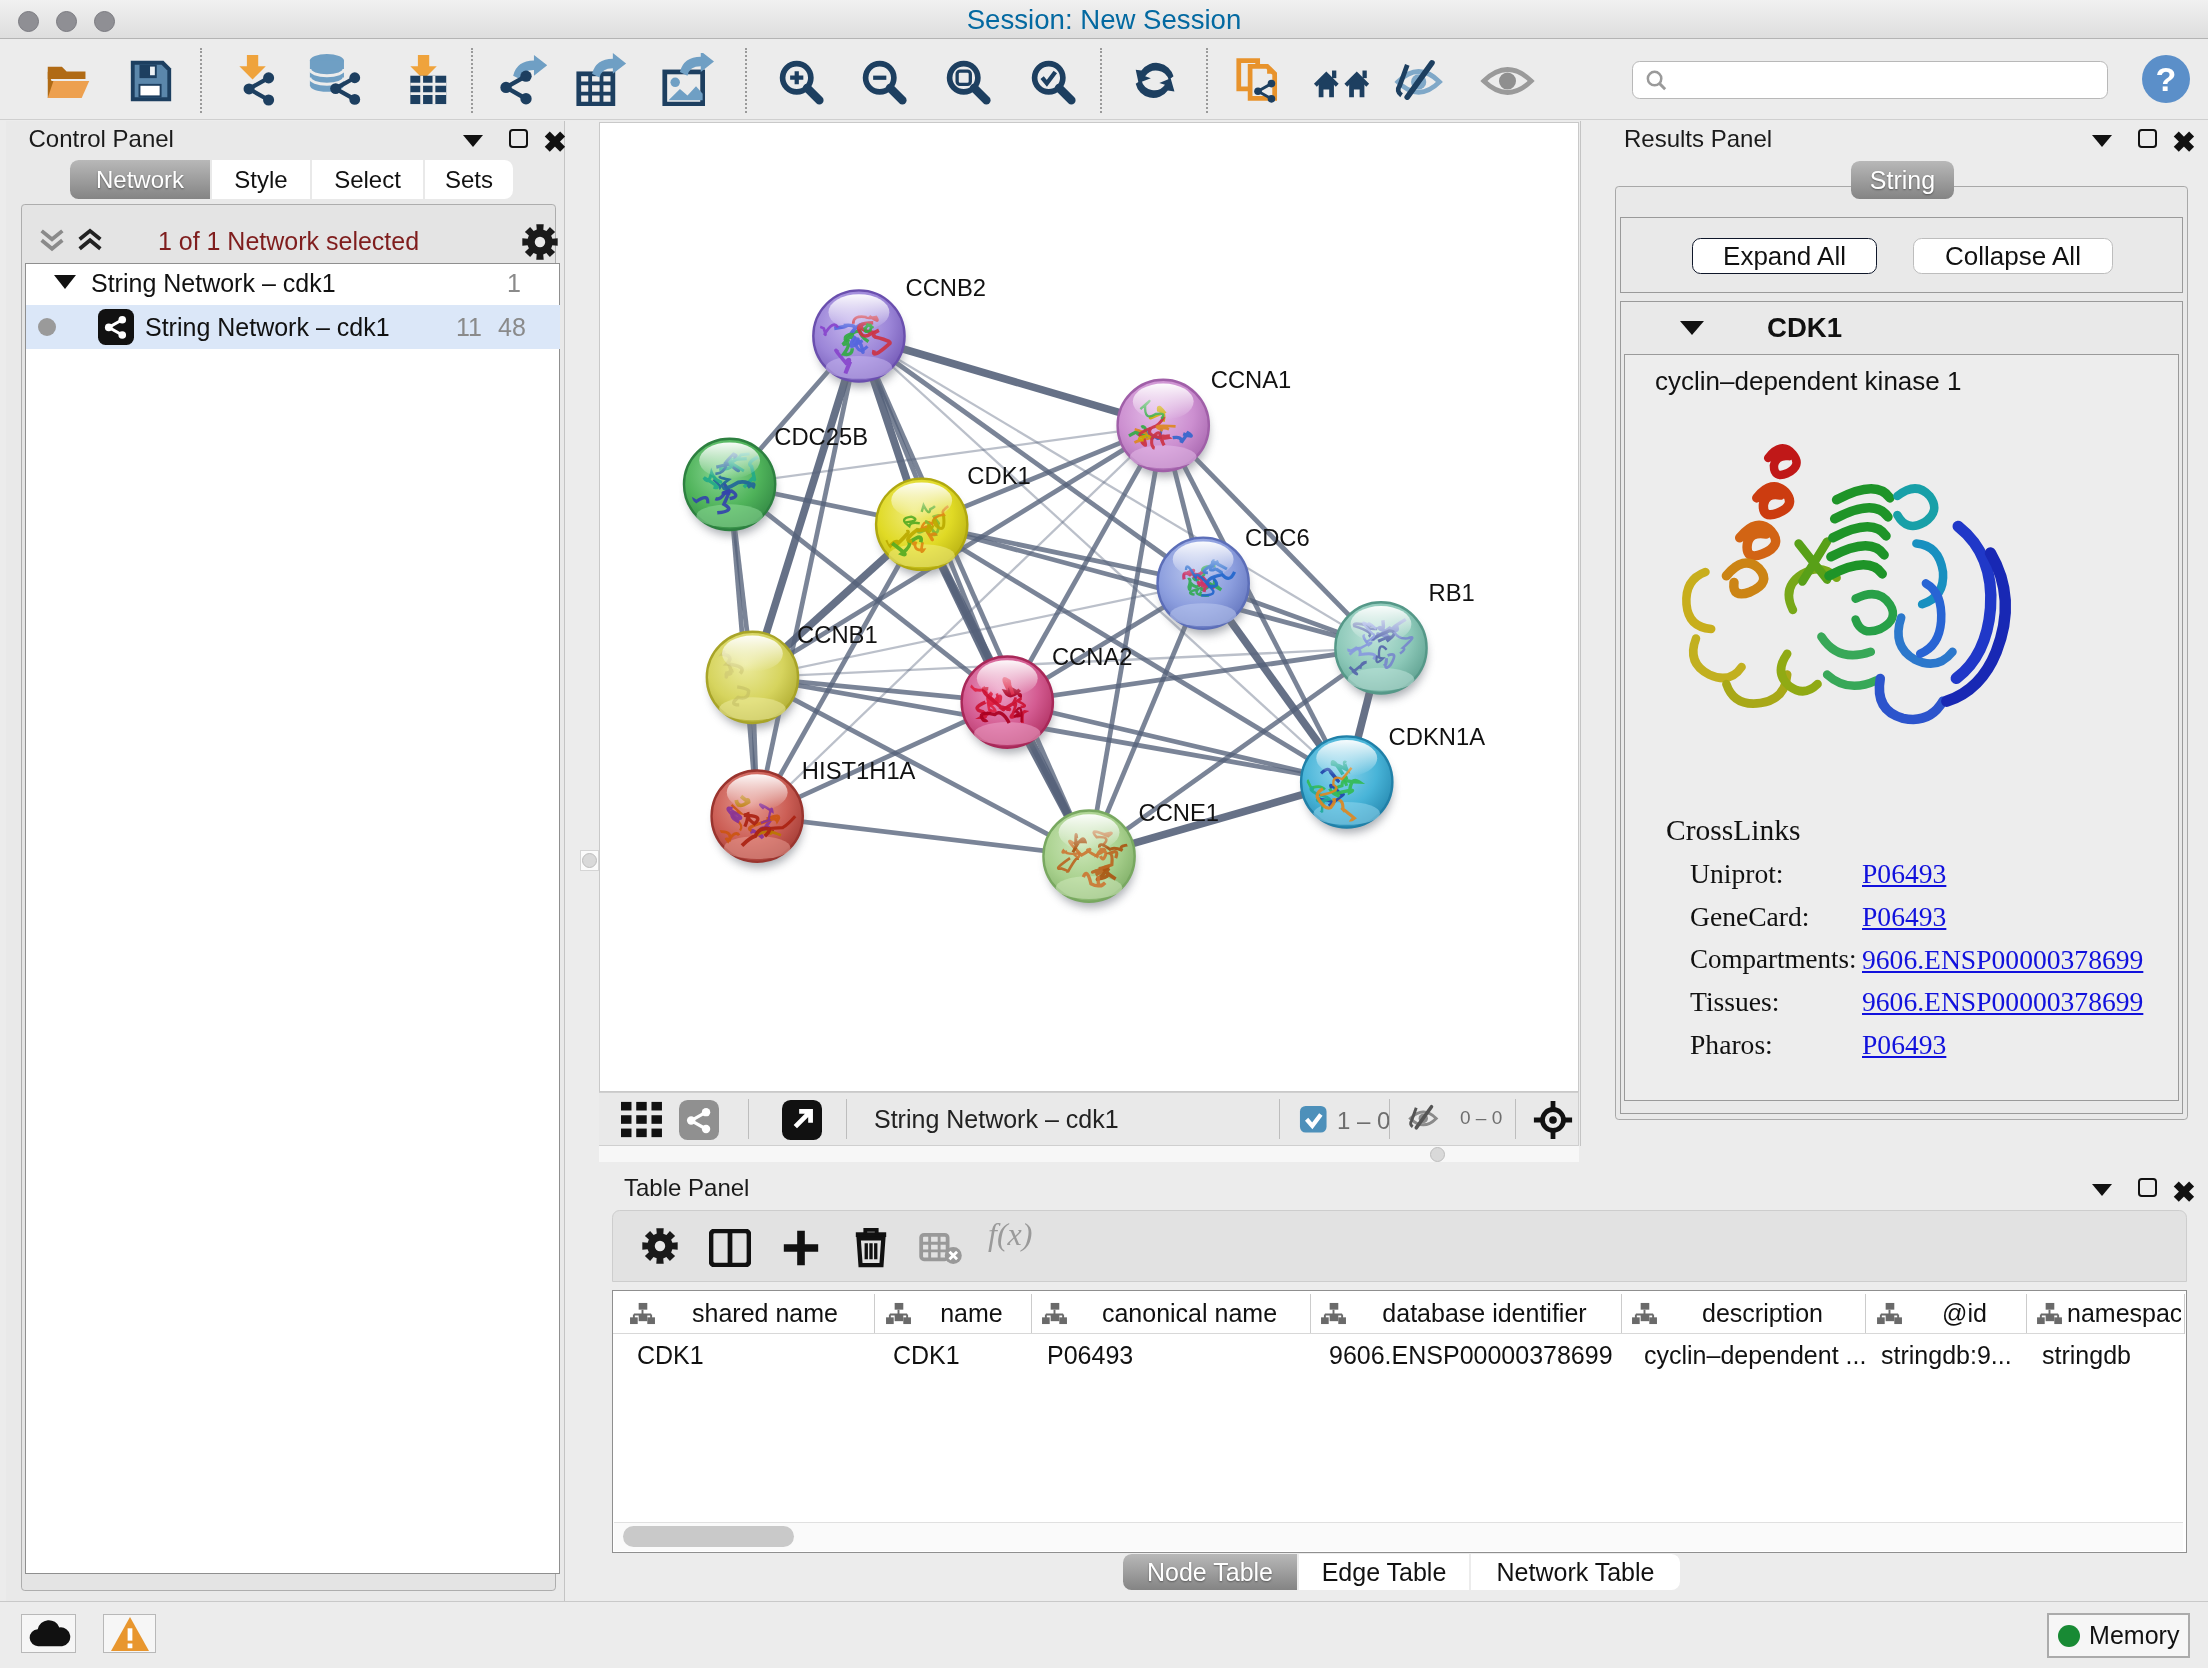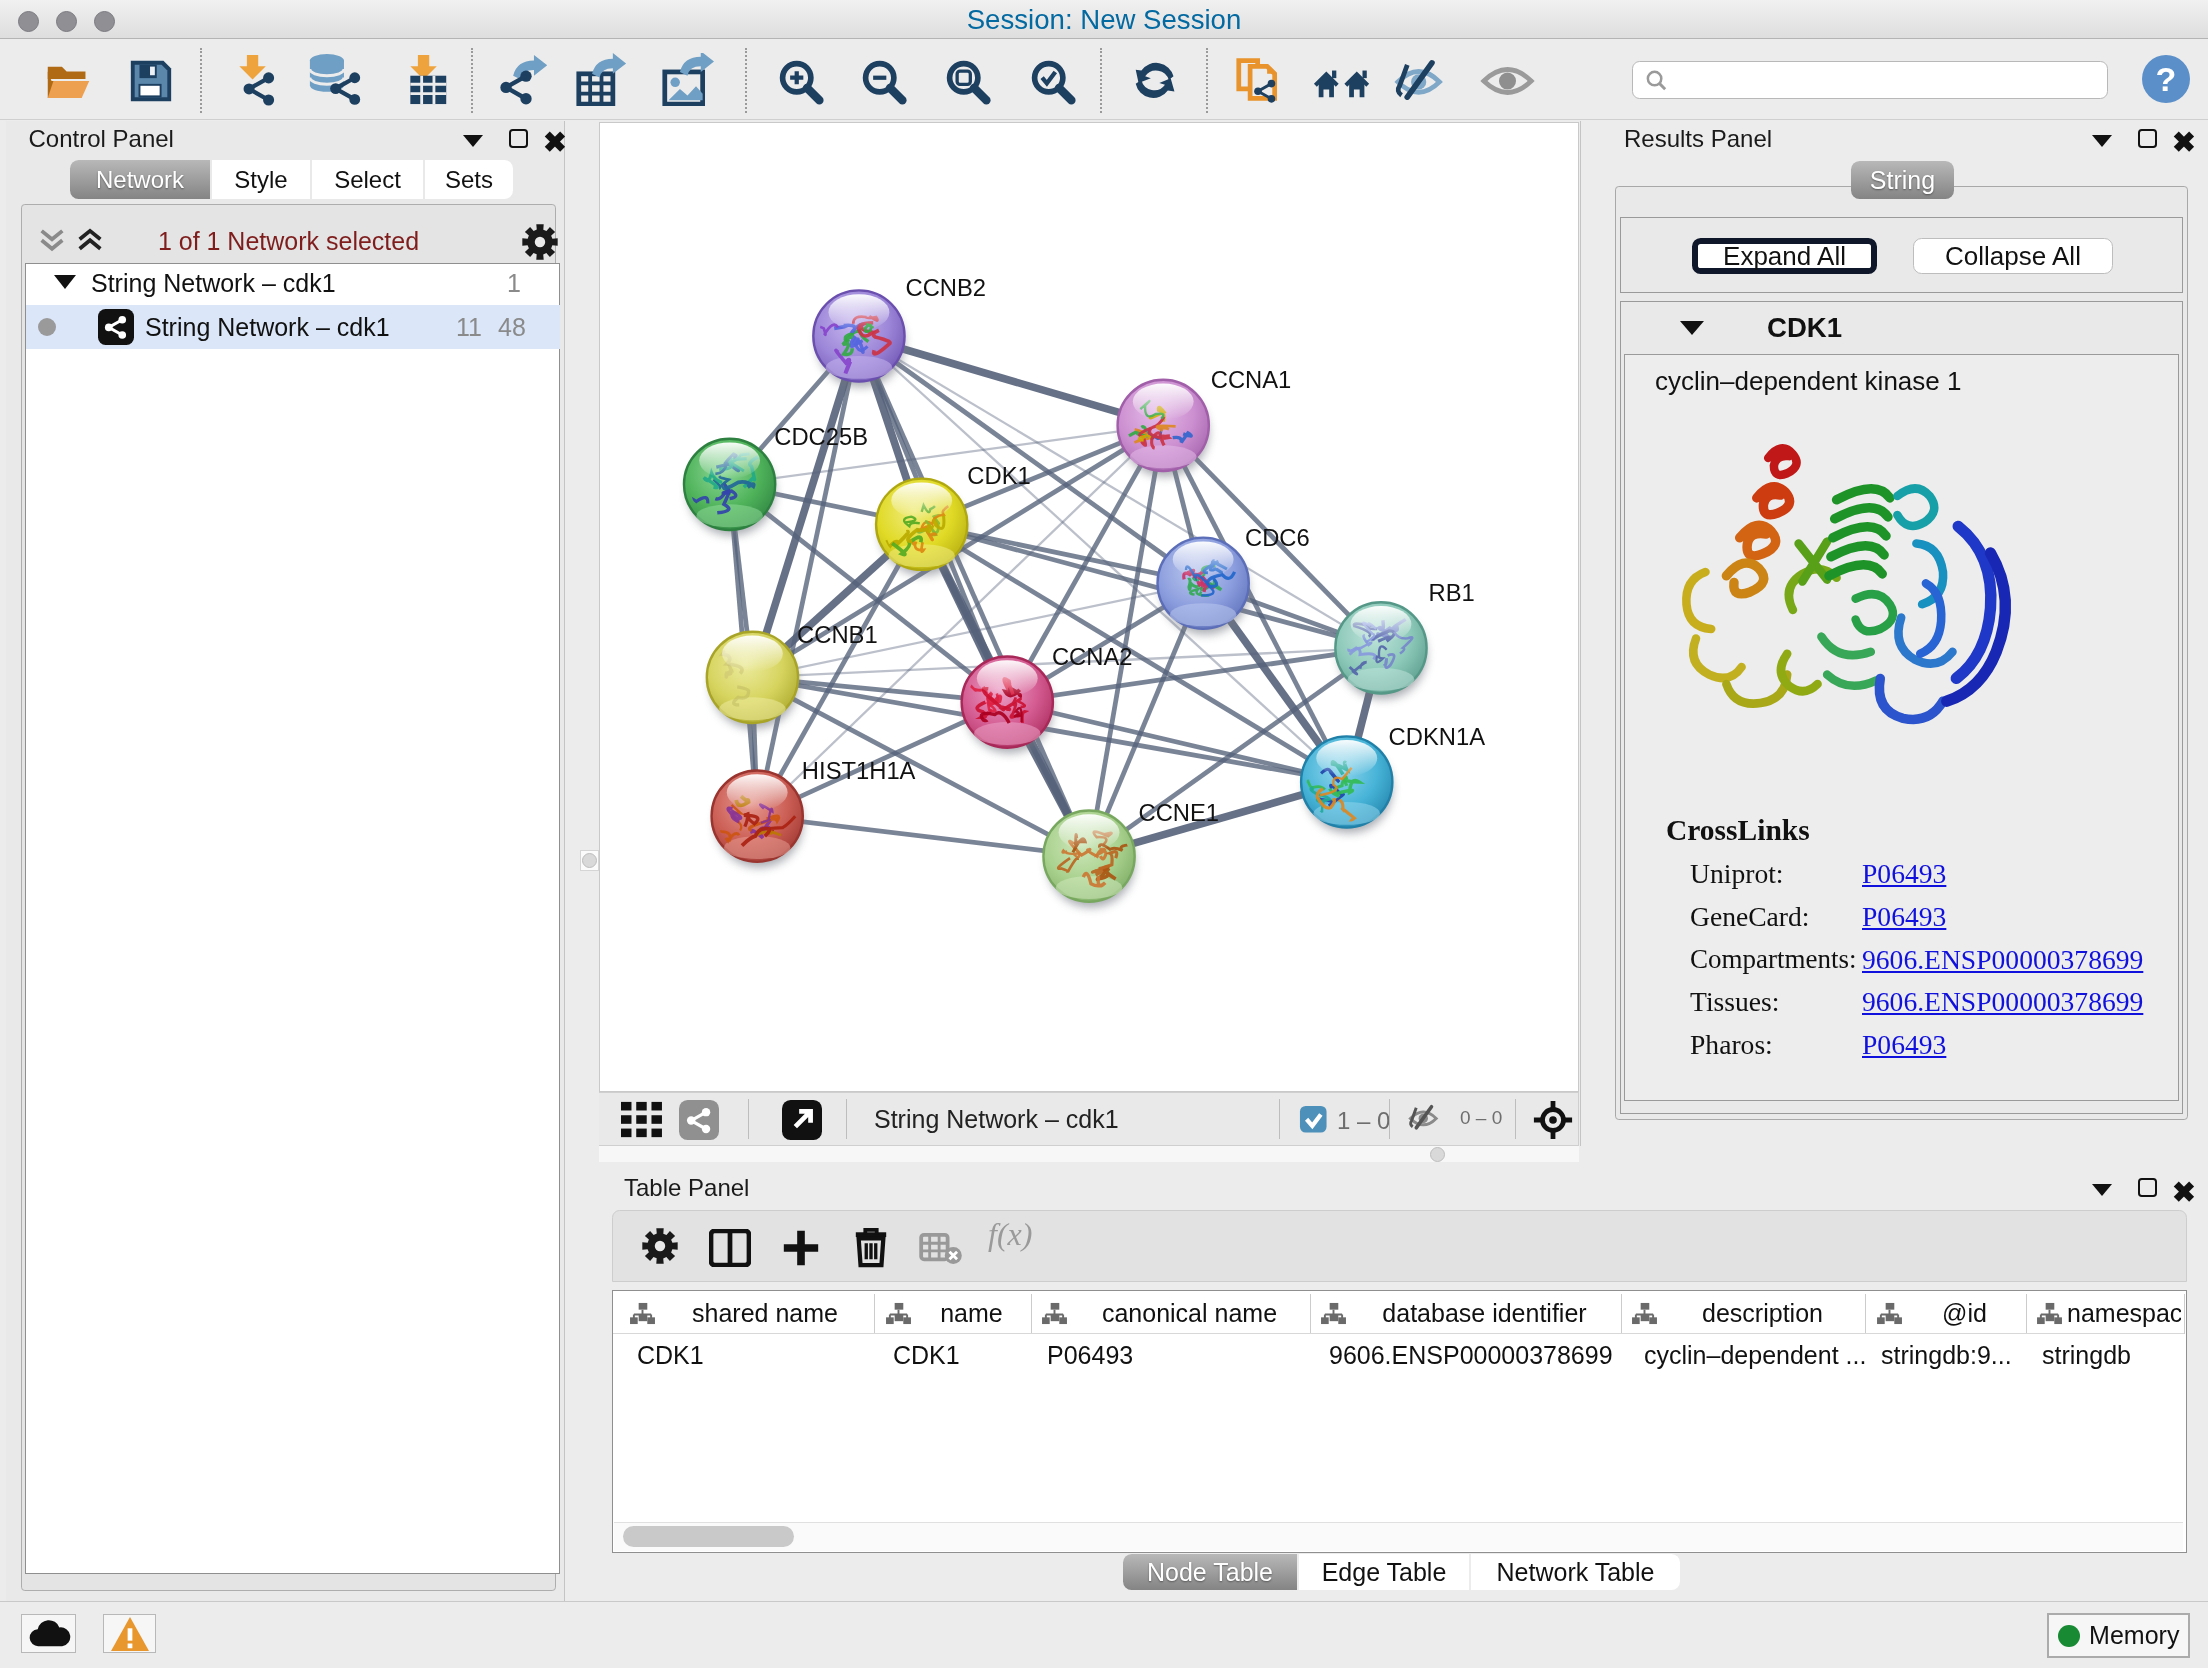--- a/index.html
+++ b/index.html
@@ -609,21 +609,21 @@
 
 <div class="abs" style="left:1580px;top:121px;width:629px;height:1025px;background:#ececec;border-left:1px solid #c4c4c4;"></div>
 <div class="abs" style="left:1624px;top:125px;font-size:24px;color:#1a1a1a;">Results Panel</div>
 <div style="position:absolute;left:2092px;top:135px;width:0;height:0;border-left:10.5px solid transparent;border-right:10.5px solid transparent;border-top:12.4px solid #111;"></div>
 <div style="position:absolute;left:2138px;top:129px;width:19px;height:19px;border:2.9px solid #111;border-radius:3.8px;"></div>
 <div style="position:absolute;left:2172px;top:126px;font-size:28.5px;font-weight:bold;color:#111;">✖</div>
 <div class="abs" style="left:1615px;top:186px;width:573px;height:934px;background:#e9e9e9;border:1px solid #a8a8a8;border-radius:3.8px;"></div>
 <div class="abs hseg graytab" style="left:1851px;top:161px;width:103px;height:38px;border-radius:8.6px;font-size:25px;">String</div>
 
 <div class="abs" style="left:1620px;top:217px;width:563px;height:76px;border:1px solid #9a9a9a;background:#e9e9e9;"></div>
-<div class="abs hseg" style="left:1692px;top:238px;width:185px;height:36px;background:#fff;border:6px solid #0f172a;border-radius:8.6px;font-size:26px;color:#111;">Expand All</div>
+<div class="abs hseg" style="left:1692px;top:238px;width:185px;height:36px;background:#fff;border:1px solid #0f172a;border-radius:8.6px;font-size:26px;color:#111;">Expand All</div>
 <div class="abs hseg" style="left:1913px;top:238px;width:200px;height:36px;background:#fff;border:1px solid #bdbdbd;border-radius:8.6px;font-size:26px;color:#111;">Collapse All</div>
 
 <div class="abs" style="left:1620px;top:301px;width:563px;height:813px;border:1px solid #9a9a9a;background:#e9e9e9;"></div>
 <div class="abs" style="left:1680px;top:321px;width:0;height:0;border-left:12.4px solid transparent;border-right:12.4px solid transparent;border-top:14.3px solid #111;"></div>
 <div class="abs" style="left:1767px;top:301px;height:53px;display:flex;align-items:center;font-size:27.6px;font-weight:bold;color:#111;">CDK1</div>
 <div class="abs" style="left:1624px;top:354px;width:555px;height:747px;border:1px solid #9a9a9a;background:#ededed;"></div>
 <div class="abs" style="left:1655px;top:366px;font-size:26px;color:#111;">cyclin–dependent kinase 1</div>
 <div class="abs" style="left:1677px;top:439px;"><svg width="361" height="323" viewBox="0 0 380 340">
 <g fill="none" stroke-linecap="round">
 <path d="M96 20 q14 -18 26 -4 q10 12 -6 20 q-14 6 -14 -8 q2 -12 16 -10" stroke="#c01818" stroke-width="9"></path>
@@ -641,21 +641,21 @@
 <path d="M152 208 q18 28 52 16 M158 248 q22 20 52 6" stroke="#38a858" stroke-width="9"></path>
 <path d="M232 60 q20 -16 34 0 q12 16 -6 28 q-18 10 -28 -8" stroke="#18a0a8" stroke-width="9"></path>
 <path d="M252 110 q24 2 28 30 q2 26 -22 34" stroke="#1890c0" stroke-width="9"></path>
 <path d="M236 188 q-10 30 14 44 q24 12 40 -8" stroke="#2c78cc" stroke-width="9"></path>
 <path d="M214 252 q-6 34 24 42 q28 6 42 -18" stroke="#2c54cc" stroke-width="10"></path>
 <path d="M296 92 q38 30 34 86 q-4 50 -36 74" stroke="#2038c8" stroke-width="12"></path>
 <path d="M330 120 q28 48 6 104 q-16 40 -52 52" stroke="#1828b4" stroke-width="12"></path>
 <path d="M262 152 q18 10 16 40 q-2 26 -22 34" stroke="#2864d4" stroke-width="9"></path>
 </g>
     </svg></div>
-<div class="abs" style="left:1666px;top:814px;font-family:'Liberation Serif',serif;font-size:29.5px;font-weight:bold;color:#111;">CrossLinks</div>
+<div class="abs" style="left:1666px;top:814px;font-family:'Liberation Serif',serif;font-size:29.5px;font-weight:normal;color:#111;">CrossLinks</div>
 <div class="abs" style="left:1690px;top:858px;font-family:'Liberation Serif',serif;font-size:27.6px;color:#111;">Uniprot:</div>
 <div class="abs" style="left:1862px;top:858px;font-family:'Liberation Serif',serif;font-size:27.6px;color:#1111dd;text-decoration:underline;">P06493</div>
 <div class="abs" style="left:1690px;top:901px;font-family:'Liberation Serif',serif;font-size:27.6px;color:#111;">GeneCard:</div>
 <div class="abs" style="left:1862px;top:901px;font-family:'Liberation Serif',serif;font-size:27.6px;color:#1111dd;text-decoration:underline;">P06493</div>
 <div class="abs" style="left:1690px;top:944px;font-family:'Liberation Serif',serif;font-size:27px;color:#111;">Compartments:</div>
 <div class="abs" style="left:1862px;top:944px;font-family:'Liberation Serif',serif;font-size:27.6px;color:#1111dd;text-decoration:underline;">9606.ENSP00000378699</div>
 <div class="abs" style="left:1690px;top:986px;font-family:'Liberation Serif',serif;font-size:27.6px;color:#111;">Tissues:</div>
 <div class="abs" style="left:1862px;top:986px;font-family:'Liberation Serif',serif;font-size:27.6px;color:#1111dd;text-decoration:underline;">9606.ENSP00000378699</div>
 <div class="abs" style="left:1690px;top:1029px;font-family:'Liberation Serif',serif;font-size:27.6px;color:#111;">Pharos:</div>
 <div class="abs" style="left:1862px;top:1029px;font-family:'Liberation Serif',serif;font-size:27.6px;color:#1111dd;text-decoration:underline;">P06493</div>

